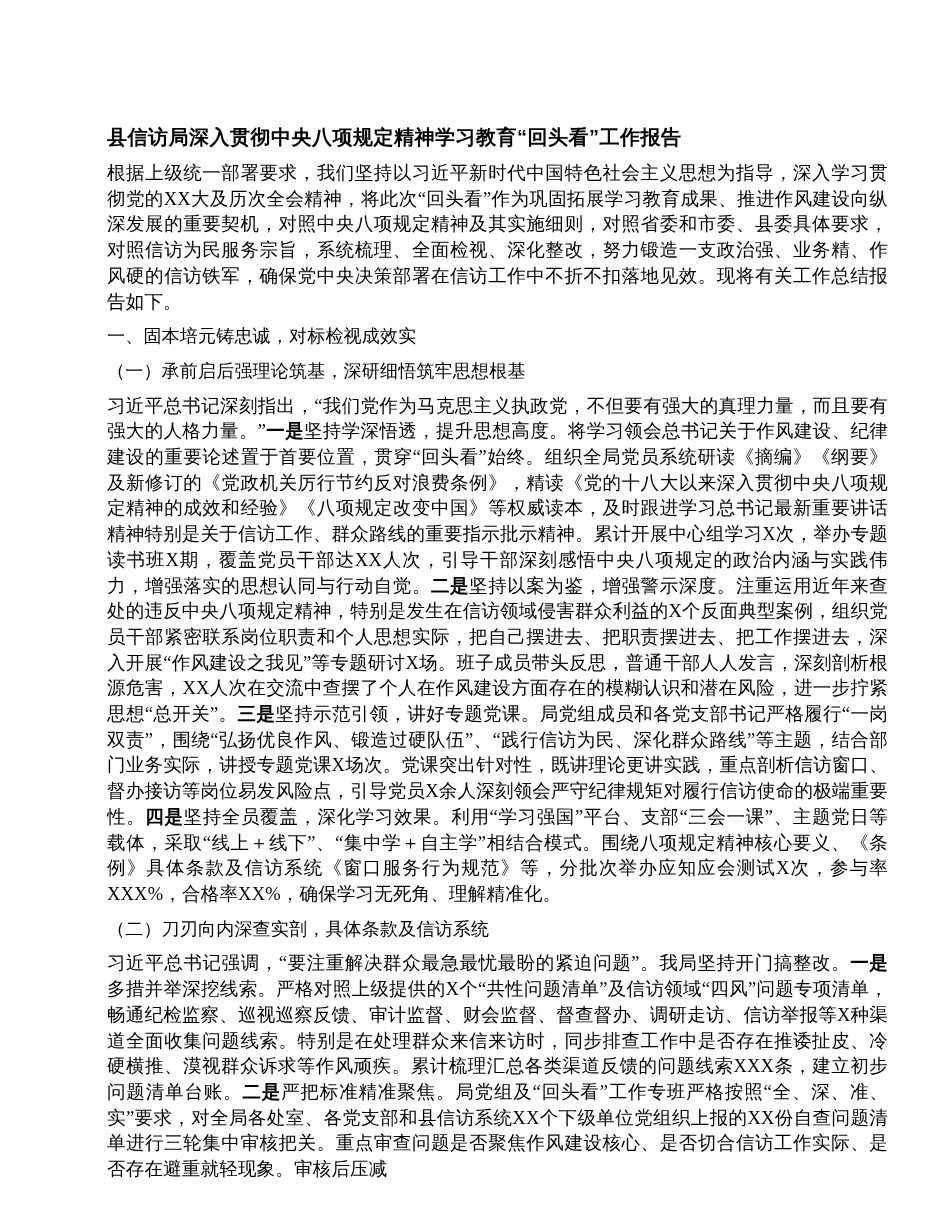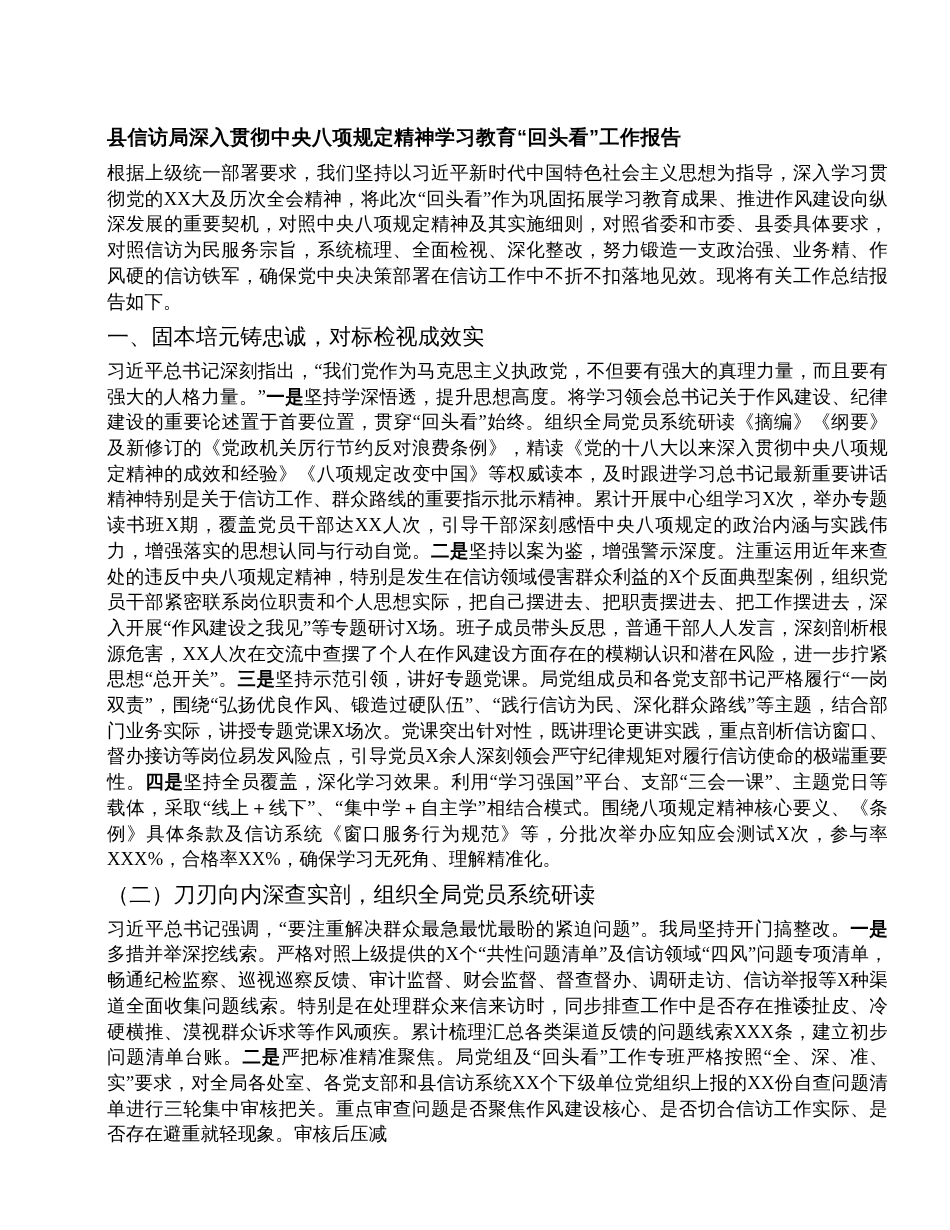--- a/index.html
+++ b/index.html
@@ -29,35 +29,36 @@
     line-height: 26px;
     letter-spacing: 0.5px;
     text-align: left;
     margin: 0 0 11px 0;
   }
   .doc-body p.paragraph {
     margin: 0 0 9px 0;
     font-family: Liberation Serif, serif;
   }
   .doc-body h2.heading {
-    font-size: 22px;
+    font-size: 18px;
     font-weight: normal;
     line-height: 25.7px;
     text-align: left;
     margin: 0 0 9px 0;
   }
   .doc-body span.bold {
     font-weight: bold;
   }
 </style>
 </head>
 <body>
 
 <div class="page">
   <h1 class="doc-title">县信访局深入贯彻中央八项规定精神学习教育“回头看”工作报告</h1>
   <div class="doc-body">
       <p class="paragraph"><span>根据上级统一部署要求，我们坚持以习近平新时代中国特色社会主义思想为指导，深入学习贯彻党的XX大及历次全会精神，将此次“回头看”作为巩固拓展学习教育成果、推进作风建设向纵深发展的重要契机，对照中央八项规定精神及其实施细则，对照省委和市委、县委具体要求，对照信访为民服务宗旨，系统梳理、全面检视、深化整改，努力锻造一支政治强、业务精、作风硬的信访铁军，确保党中央决策部署在信访工作中不折不扣落地见效。现将有关工作总结报告如下。</span></p>
       <h2 class="heading"><span>一、固本培元铸忠诚，对标检视成效实</span></h2>
+      <h2 class="heading"><span>（一）承前启后强理论筑基，深研细悟筑牢思想根基</span></h2>
       <p class="paragraph"><span>习近平总书记深刻指出，“我们党作为马克思主义执政党，不但要有强大的真理力量，而且要有强大的人格力量。”</span><span class="bold">一是</span><span>坚持学深悟透，提升思想高度。将学习领会总书记关于作风建设、纪律建设的重要论述置于首要位置，贯穿“回头看”始终。组织全局党员系统研读《摘编》《纲要》及新修订的《党政机关厉行节约反对浪费条例》，精读《党的十八大以来深入贯彻中央八项规定精神的成效和经验》《八项规定改变中国》等权威读本，及时跟进学习总书记最新重要讲话精神特别是关于信访工作、群众路线的重要指示批示精神。累计开展中心组学习X次，举办专题读书班X期，覆盖党员干部达XX人次，引导干部深刻感悟中央八项规定的政治内涵与实践伟力，增强落实的思想认同与行动自觉。</span><span class="bold">二是</span><span>坚持以案为鉴，增强警示深度。注重运用近年来查处的违反中央八项规定精神，特别是发生在信访领域侵害群众利益的X个反面典型案例，组织党员干部紧密联系岗位职责和个人思想实际，把自己摆进去、把职责摆进去、把工作摆进去，深入开展“作风建设之我见”等专题研讨X场。班子成员带头反思，普通干部人人发言，深刻剖析根源危害，XX人次在交流中查摆了个人在作风建设方面存在的模糊认识和潜在风险，进一步拧紧思想“总开关”。</span><span class="bold">三是</span><span>坚持示范引领，讲好专题党课。局党组成员和各党支部书记严格履行“一岗双责”，围绕“弘扬优良作风、锻造过硬队伍”、“践行信访为民、深化群众路线”等主题，结合部门业务实际，讲授专题党课X场次。党课突出针对性，既讲理论更讲实践，重点剖析信访窗口、督办接访等岗位易发风险点，引导党员X余人深刻领会严守纪律规矩对履行信访使命的极端重要性。</span><span class="bold">四是</span><span>坚持全员覆盖，深化学习效果。利用“学习强国”平台、支部“三会一课”、主题党日等载体，采取“线上＋线下”、“集中学＋自主学”相结合模式。围绕八项规定精神核心要义、《条例》具体条款及信访系统《窗口服务行为规范》等，分批次举办应知应会测试X次，参与率XXX%，合格率XX%，确保学习无死角、理解精准化。</span></p>
-      <h2 class="heading"><span>（二）刀刃向内深查实剖，组织全局党员系统研读</span></h2>
+      <h2 class="heading"><span>（二）刀刃向内深查实剖，具体条款及信访系统</span></h2>
       <p class="paragraph"><span>习近平总书记强调，“要注重解决群众最急最忧最盼的紧迫问题”。我局坚持开门搞整改。</span><span class="bold">一是</span><span>多措并举深挖线索。严格对照上级提供的X个“共性问题清单”及信访领域“四风”问题专项清单，畅通纪检监察、巡视巡察反馈、审计监督、财会监督、督查督办、调研走访、信访举报等X种渠道全面收集问题线索。特别是在处理群众来信来访时，同步排查工作中是否存在推诿扯皮、冷硬横推、漠视群众诉求等作风顽疾。累计梳理汇总各类渠道反馈的问题线索XXX条，建立初步问题清单台账。</span><span class="bold">二是</span><span>严把标准精准聚焦。局党组及“回头看”工作专班严格按照“全、深、准、实”要求，对全局各处室、各党支部和县信访系统XX个下级单位党组织上报的XX份自查问题清单进行三轮集中审核把关。重点审查问题是否聚焦作风建设核心、是否切合信访工作实际、是否存在避重就轻现象。审核后压减</span></p>
     </div>
 </div>
 
 </body></html>

